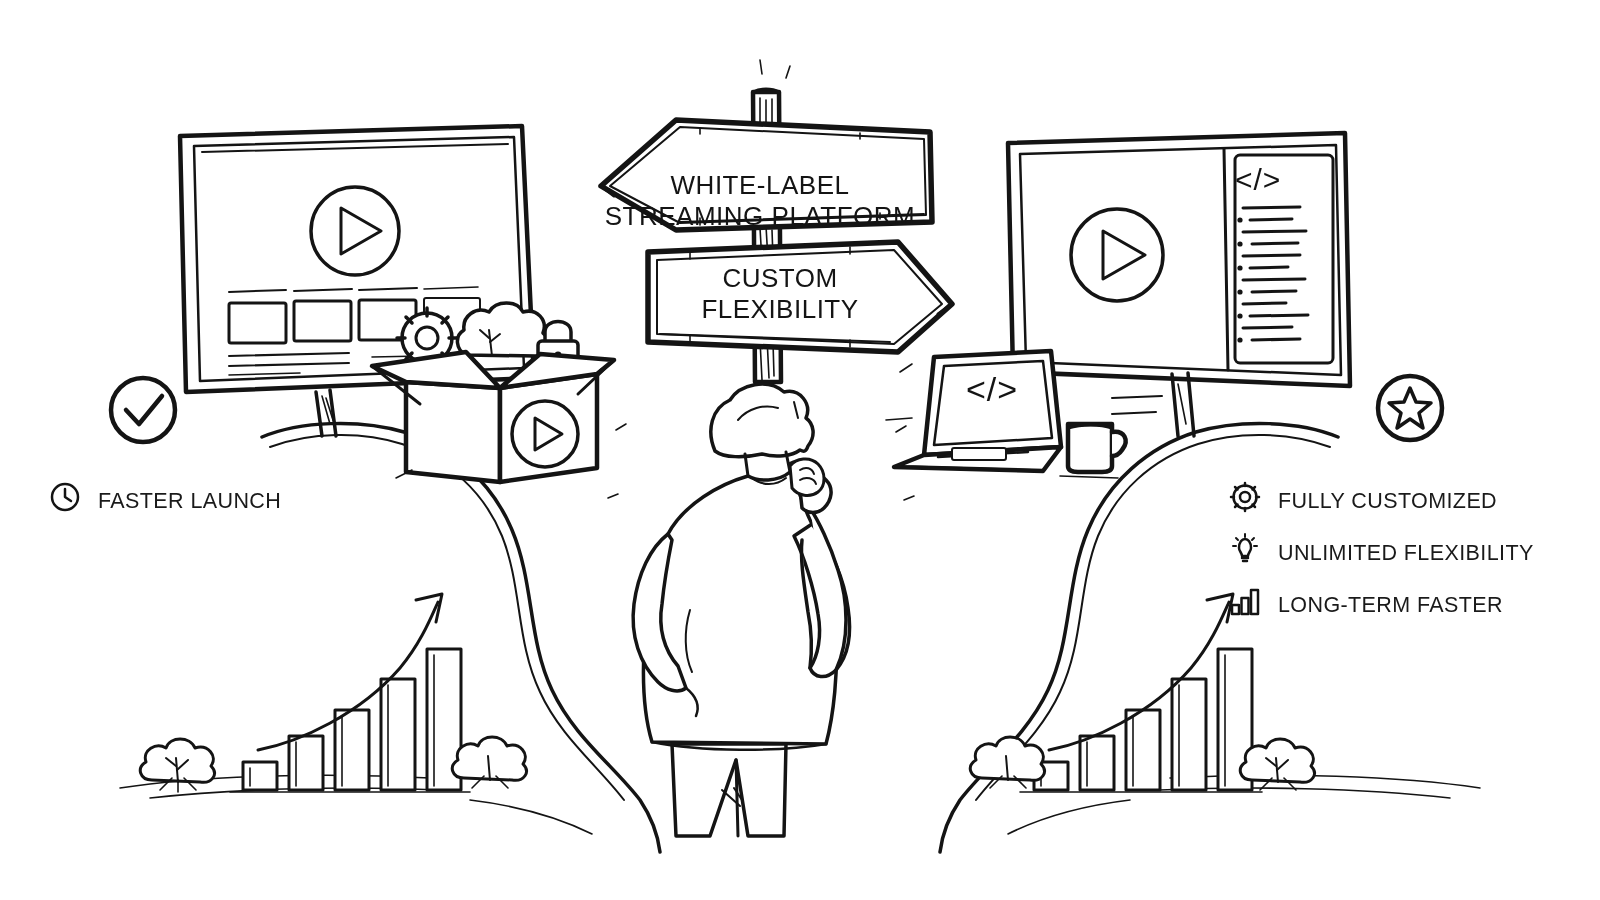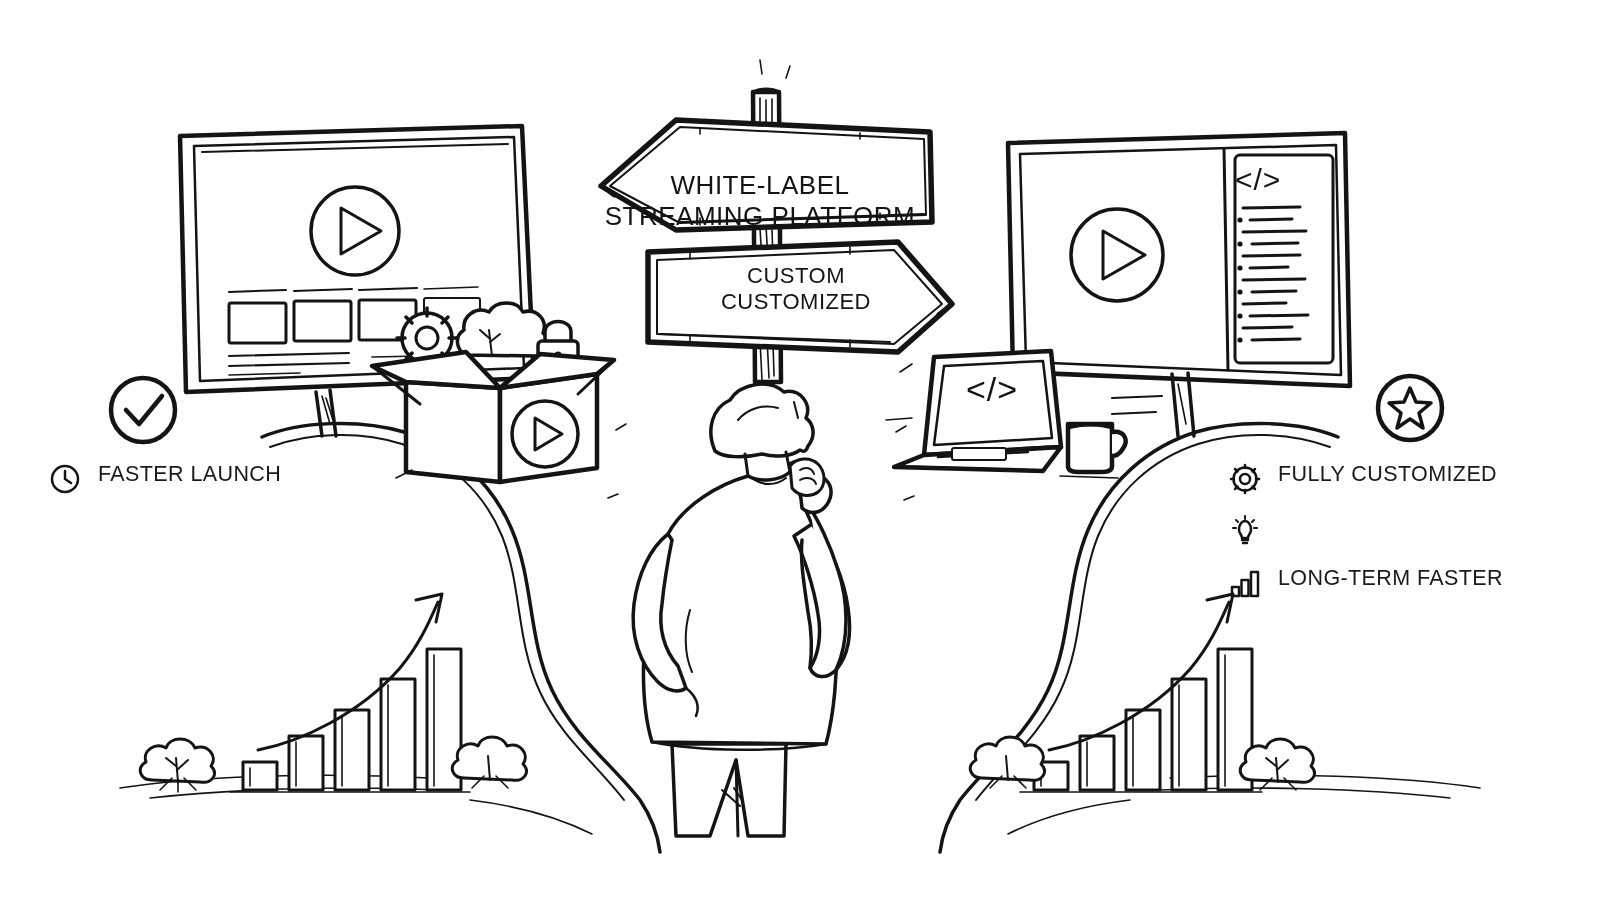--- a/index.html
+++ b/index.html
@@ -49,35 +49,35 @@
     line-height: 1.18;
     white-space: nowrap;
     pointer-events: none;
   }
   #sign-top-text {
     left: 600px; top: 142px; width: 320px;
     font-size: 26px;
     margin-top: 28px;
   }
   #sign-bottom-text {
-    left: 656px; top: 263px; width: 280px;
-    font-size: 22px;
+    left: 640px; top: 263px; width: 280px;
+    font-size: 26px;
   }
 
   .feat-list {
     position: absolute;
     display: flex;
     flex-direction: column;
   }
   #left-features  { left: 48px;  top: 462px; width: 320px; align-items: flex-start; }
   #right-features { left: 1228px; top: 462px; width: 330px; align-items: flex-start; }
 
   .feat-row {
     display: flex;
-    align-items: flex-start;
+    align-items: flex-end;
     height: 52px;
     gap: 16px;
   }
   .feat-ico {
     width: 34px; height: 34px;
     flex: 0 0 34px;
     display: block;
   }
   .feat-label {
     font-size: 21.5px;
@@ -440,21 +440,21 @@
       <path d="M790 66 L 786 78"></path>
     </g>
   </svg>
 
   <div class="signtext" id="sign-top-text">
     <div>WHITE-LABEL</div>
     <div>STREAMING PLATFORM</div>
   </div>
   <div class="signtext" id="sign-bottom-text">
     <div>CUSTOM</div>
-    <div>CUSTOMIZED</div>
+    <div>FLEXIBILITY</div>
   </div>
 
   <div class="code-glyph" id="laptop-code">&lt;/&gt;</div>
   <div class="code-glyph" id="screen-code">&lt;/&gt;</div>
 
   <div class="feat-list" id="left-features">
 
     <div class="feat-row">
       <svg class="feat-ico" viewBox="0 0 34 34">
         <circle class="ink w25" cx="17" cy="17" r="13"></circle>
@@ -494,20 +494,21 @@
         <path class="ink w25" d="M14 26 L 20 26"></path>
         <path class="ink w25" d="M15 29 L 19 29"></path>
         <g class="ink w2">
           <path d="M17 2 L 17 5"></path>
           <path d="M5 14 L 8 14"></path>
             <path d="M26 14 L 29 14"></path>
           <path d="M8 6 L 10 8"></path>
             <path d="M26 6 L 24 8"></path>
         </g>
       </svg>
+      <span class="feat-label">UNLIMITED FLEXIBILITY</span>
     </div>
 
 
     <div class="feat-row">
       <svg class="feat-ico" viewBox="0 0 34 34">
         <rect class="ink w25" x="4" y="21" width="7" height="9"></rect>
         <rect class="ink w25" x="13.5" y="14" width="7" height="16"></rect>
         <rect class="ink w25" x="23" y="6" width="7" height="24"></rect>
       </svg>
       <span class="feat-label">LONG-TERM FASTER</span>

